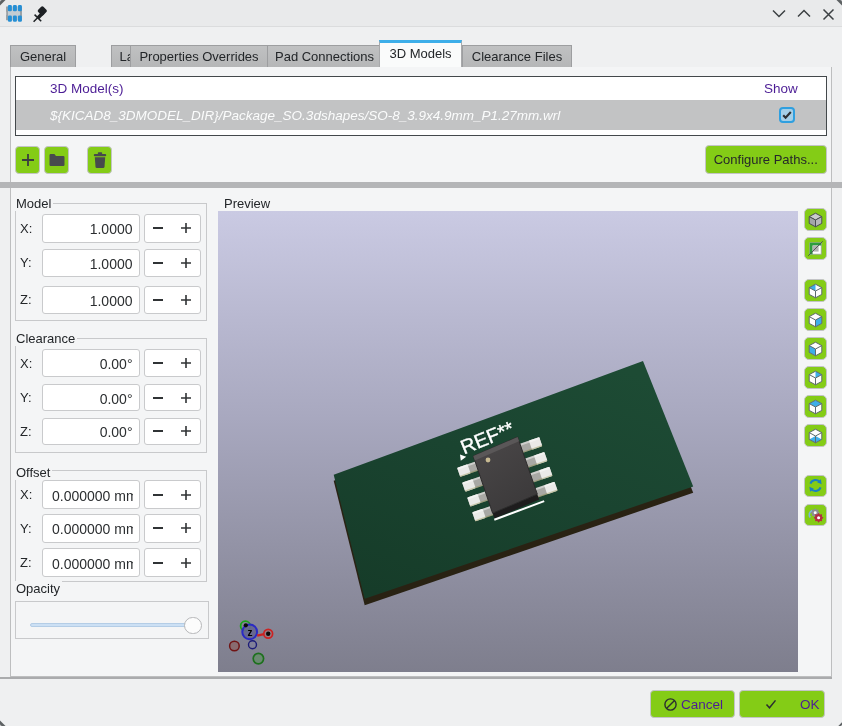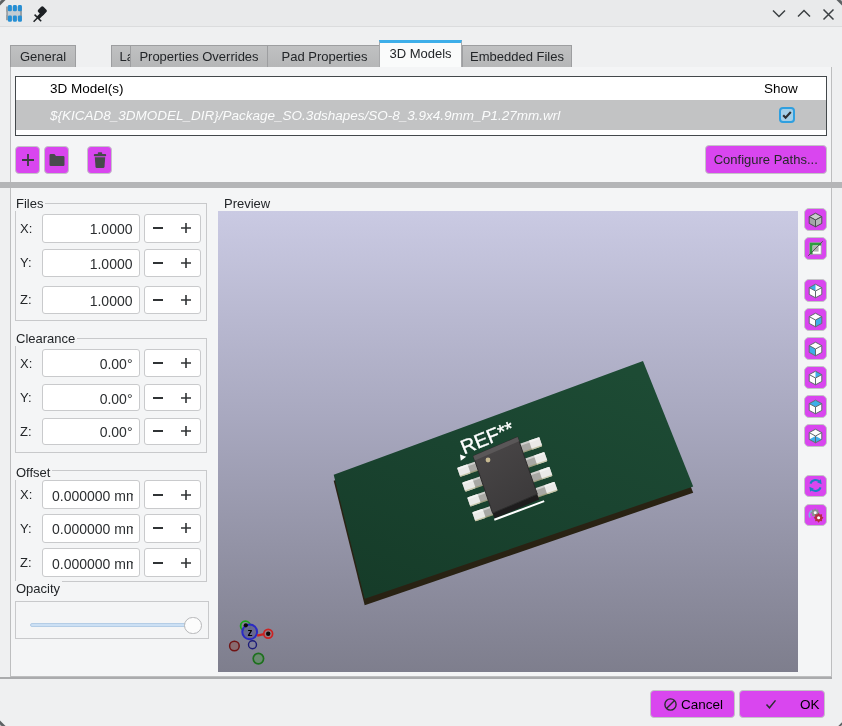--- a/index.html
+++ b/index.html
@@ -6,22 +6,22 @@
 .abs{position:absolute;}
 #titlebar{left:0;top:0;width:842px;height:26px;background:#e9eaeb;border-bottom:1px solid #dbdcdd;}
 #title{left:0;top:5px;width:842px;text-align:center;font-size:13.5px;color:#26292b;}
 .tab{top:45px;height:22px;background:linear-gradient(#c0c1c2,#b5b6b7);border:1px solid #9d9ea0;border-bottom:none;box-sizing:border-box;
      font-size:13px;color:#232629;text-align:center;line-height:21px;}
 #tabactive{left:379px;top:40px;width:83px;height:27px;background:#fafbfb;border:1px solid #a8a9ab;border-bottom:none;
      border-top:3px solid #3daee9;box-sizing:border-box;font-size:13px;color:#232629;text-align:center;line-height:22px;z-index:3;}
 #pane{left:10px;top:67px;width:822px;height:610px;background:#f4f5f6;border:1px solid #bdbebf;border-top:none;box-sizing:border-box;}
 #tbl{left:15px;top:76px;width:812px;height:60px;background:#ffffff;border:1px solid #43484b;box-sizing:border-box;}
 #tblrow{left:16px;top:100px;width:810px;height:30px;background:#c2c3c4;}
-.t13{font-size:13.5px;color:#000000;text-align:center;}
-.btn{background:#d946ef;border:1px solid #c3c4c6;border-radius:4px;box-sizing:border-box;}
+.t13{font-size:13.5px;color:#4c1d95;text-align:center;}
+.btn{background:#84cc16;border:1px solid #c3c4c6;border-radius:4px;box-sizing:border-box;}
 .grp{border:1px solid #c8c9cb;box-sizing:border-box;}
 .grplbl{font-size:13px;color:#232629;background:#f4f5f6;padding:0 2px;}
 .rowlbl{font-size:13px;color:#232629;}
 .inp{background:#ffffff;border:1px solid #c9cacc;border-radius:3px;box-sizing:border-box;overflow:hidden;text-align:right;}
 .inptx{position:absolute;left:9px;top:6px;width:80.5px;overflow:hidden;font-size:14px;color:#2b2e30;white-space:pre;}
 .spin{background:#ffffff;border:1px solid #c9cacc;border-radius:3px;box-sizing:border-box;}
 svg{display:block;}
 </style></head>
 <body>
 <div id="win">
@@ -55,22 +55,22 @@
 <svg class="abs" style="left:797px;top:9px;" width="14" height="9" viewBox="0 0 14 9">
       <path d="M1 7.5 L7 1.5 L13 7.5" stroke="#3c4043" stroke-width="1.5" fill="none"></path>
     </svg>
 <svg class="abs" style="left:822px;top:8px;" width="13" height="13" viewBox="0 0 13 13">
       <path d="M1.5 1.5 L11.5 11.5 M11.5 1.5 L1.5 11.5" stroke="#3c4043" stroke-width="1.5" fill="none"></path>
     </svg>
 
 <div class="abs tab" style="left:10px;width:66px;">General</div>
 <div class="abs tab" style="left:75px;width:56px;margin-left:36px;">Layers</div>
 <div class="abs tab" style="left:130px;width:138px;">Properties Overrides</div>
-<div class="abs tab" style="left:267px;width:115px;">Pad Properties</div>
-<div class="abs tab" style="left:462px;width:110px;">Embedded Files</div>
+<div class="abs tab" style="left:267px;width:115px;">Pad Connections</div>
+<div class="abs tab" style="left:462px;width:110px;">Clearance Files</div>
 <div class="abs" id="tabactive">3D Models</div>
 <div class="abs" id="pane"></div>
 
 <div class="abs" id="tbl"></div>
 <div class="abs" id="tblrow"></div>
 <div class="abs t13" style="left:50px;top:81px;">3D Model(s)</div>
 <div class="abs t13" style="left:764px;top:81px;">Show</div>
 <div class="abs" style="left:50px;top:108px;font-size:13.5px;color:#fbfcfc;white-space:pre;font-style:italic;">${KICAD8_3DMODEL_DIR}/Package_SO.3dshapes/SO-8_3.9x4.9mm_P1.27mm.wrl</div>
 <div class="abs" id="cbx" style="left:779px;top:107px;width:16px;height:16px;border:2px solid #2f9fdf;border-radius:4px;background:#a5cfe7;box-sizing:border-box;">
 <svg width="12" height="12" viewBox="0 0 12 12" style="margin:0px 0 0 0px">
@@ -189,21 +189,21 @@
 <line x1="39.2" y1="424.6" x2="46" y2="423.2" stroke="#cc2222" stroke-width="2.2"></line>
 <circle cx="50.2" cy="422.8" r="4.4" fill="#a87575" fill-opacity="0.55" stroke="#cc2222" stroke-width="1.7"></circle>
 <circle cx="50.2" cy="422.8" r="2.2" fill="#0a0a0a"></circle>
 <circle cx="16.4" cy="435" r="4.8" fill="#8d5c59" fill-opacity="0.6" stroke="#701414" stroke-width="1.5"></circle>
 <circle cx="34.5" cy="433.8" r="4.0" fill="#8080a0" fill-opacity="0.5" stroke="#1d1d78" stroke-width="1.4"></circle>
 <circle cx="40.4" cy="447.6" r="5.2" fill="#5f8f61" fill-opacity="0.65" stroke="#1d701d" stroke-width="1.7"></circle>
 </g>
 </svg>
 
 <div class="abs grp" style="left:15px;top:202.5px;width:192.3px;height:118px;"></div>
-<div class="abs grplbl" style="left:14px;top:195.5px;">Files</div>
+<div class="abs grplbl" style="left:14px;top:195.5px;">Model</div>
 <div class="abs grp" style="left:15px;top:338px;width:192.3px;height:115px;"></div>
 <div class="abs grplbl" style="left:14px;top:331px;">Clearance</div>
 <div class="abs grp" style="left:15px;top:470px;width:192.3px;height:111.6px;"></div>
 <div class="abs grplbl" style="left:14px;top:464.6px;">Offset</div>
 <div class="abs grp" style="left:15px;top:601px;width:193.8px;height:38.2px;"></div>
 <div class="abs grplbl" style="left:14px;top:581px;">Opacity</div>
 <div class="abs rowlbl" style="left:20px;top:220.8px;width:14px;text-align:left;">X:</div>
 <div class="abs inp" style="left:42px;top:214.0px;width:98.3px;height:28.5px;">
       <div class="inptx" style="top:6.2px;">1.0000</div>
     </div>

